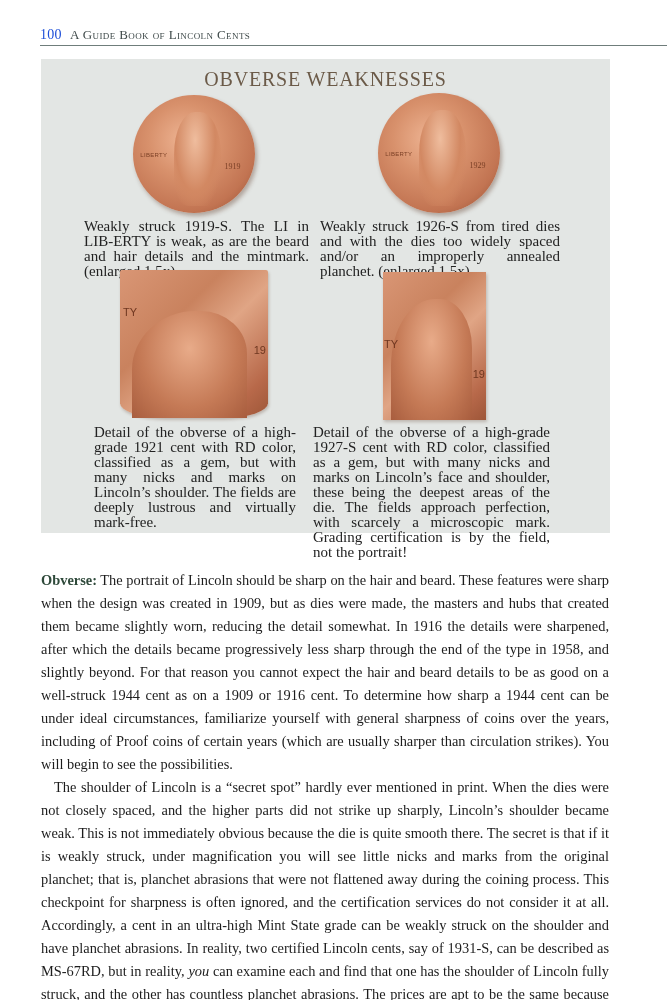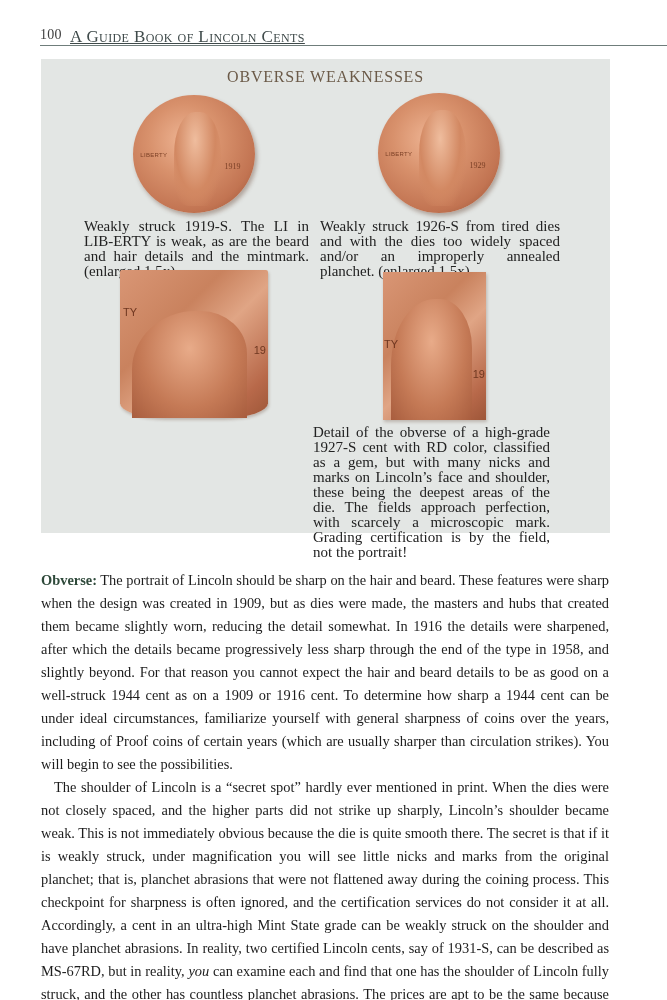--- a/index.html
+++ b/index.html
@@ -2,28 +2,28 @@
 <html><head>
 <meta charset="utf-8">
 <style>
   html, body { margin: 0; padding: 0; background: #ffffff; }
   body { width: 667px; height: 1000px; position: relative; overflow: hidden;
          font-family: "Liberation Serif", "DejaVu Serif", serif; color: #1a1a1a; }
 
   .running-head { position: absolute; left: 40px; top: 27px; right: 0;
                   height: 18px; border-bottom: 1.5px solid #6f7d7b; }
   .running-head .page-num { position: absolute; left: 0; top: 0; font-size: 14px;
-                  color: #404040; letter-spacing: 0.3px; }
-  .running-head .book-title { position: absolute; left: 30px; top: 0; font-size: 17px;
-                  color: #3f4a4a; font-variant: small-caps; letter-spacing: 0.4px; text-decoration: underline; }
+                  color: #1d4ed8; letter-spacing: 0.3px; }
+  .running-head .book-title { position: absolute; left: 30px; top: 0; font-size: 13px;
+                  color: #3f4a4a; font-variant: small-caps; letter-spacing: 0.4px; }
 
   .sidebar-box { position: absolute; left: 41px; top: 59px; width: 569px; height: 474px;
                  background: #e3e6e4; }
   .sidebar-title { position: absolute; left: 0; right: 0; top: 9px; text-align: center;
-                   font-size: 16px; color: #6b5a48; letter-spacing: 0.8px; }
+                   font-size: 20px; color: #6b5a48; letter-spacing: 0.8px; }
 
   .coin { position: absolute; border-radius: 50%;
           background: radial-gradient(circle at 42% 38%, #eeb493 0%, #d8916c 35%, #c27452 70%, #8c4a2f 100%);
           box-shadow: 2px 3px 4px rgba(80,40,20,0.35); }
   .coin .portrait { position: absolute; left: 34%; top: 14%; width: 38%; height: 80%;
           border-radius: 45% 45% 20% 30%;
           background: radial-gradient(ellipse at 45% 30%, #efbd9e 0%, #d28862 55%, rgba(190,110,75,0) 80%); }
   .coin .legend { position: absolute; left: 6%; top: 48%; font-size: 6px; color: #7a3f25;
           font-family: "Liberation Sans", sans-serif; letter-spacing: 0.3px; }
   .coin .date { position: absolute; right: 12%; top: 57%; font-size: 8px; color: #7a3f25;
@@ -71,20 +71,21 @@
     <span class="legend">LIBERTY</span>
     <span class="date">1929</span>
   </div>
   <div class="caption" style="left:279px; top:160px; width:240px;">Weakly struck 1926-S from tired dies and with the dies too widely spaced and/or an improperly annealed planchet. (enlarged 1.5x)</div>
 
   <div class="detail" style="left:79px; top:211px; width:148px; height:148px; border-radius:2px 2px 30% 30% / 2px 2px 10% 10%;">
     <div class="bust"></div>
     <span class="letters" style="left:3px; top:36px;">TY</span>
     <span class="letters" style="right:2px; top:74px;">19</span>
   </div>
+  <div class="caption" style="left:53px; top:366px; width:202px;">Detail of the obverse of a high-grade 1921 cent with RD color, classified as a gem, but with many nicks and marks on Lincoln’s shoulder. The fields are deeply lustrous and virtually mark-free.</div>
 
   <div class="detail" style="left:342px; top:213px; width:103px; height:148px;">
     <div class="bust" style="height:82%;"></div>
     <span class="letters" style="left:1px; top:66px;">TY</span>
     <span class="letters" style="right:1px; top:96px;">19</span>
   </div>
   <div class="caption" style="left:272px; top:366px; width:237px;">Detail of the obverse of a high-grade 1927-S cent with RD color, classified as a gem, but with many nicks and marks on Lincoln’s face and shoulder, these being the deepest areas of the die. The fields approach perfection, with scarcely a microscopic mark. Grading certification is by the field, not the portrait!</div>
 </section>
 
 <article class="body-text" style="top:569px;">

